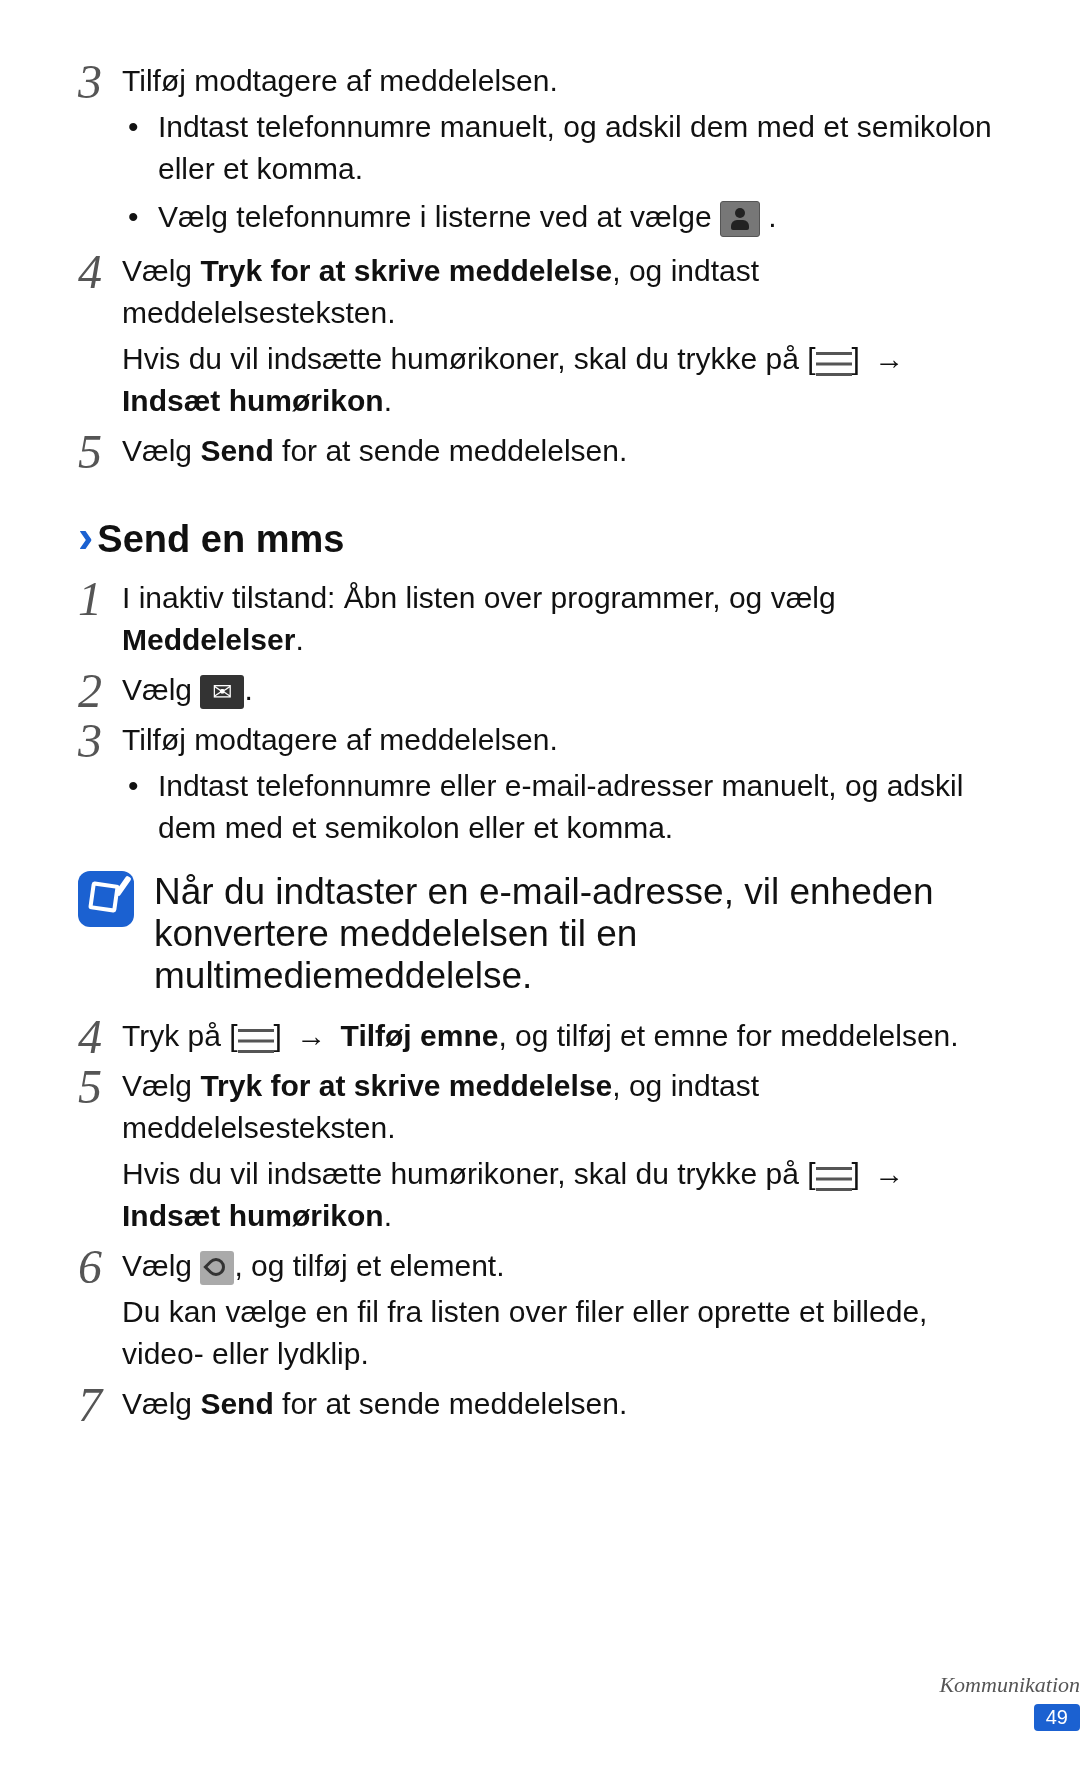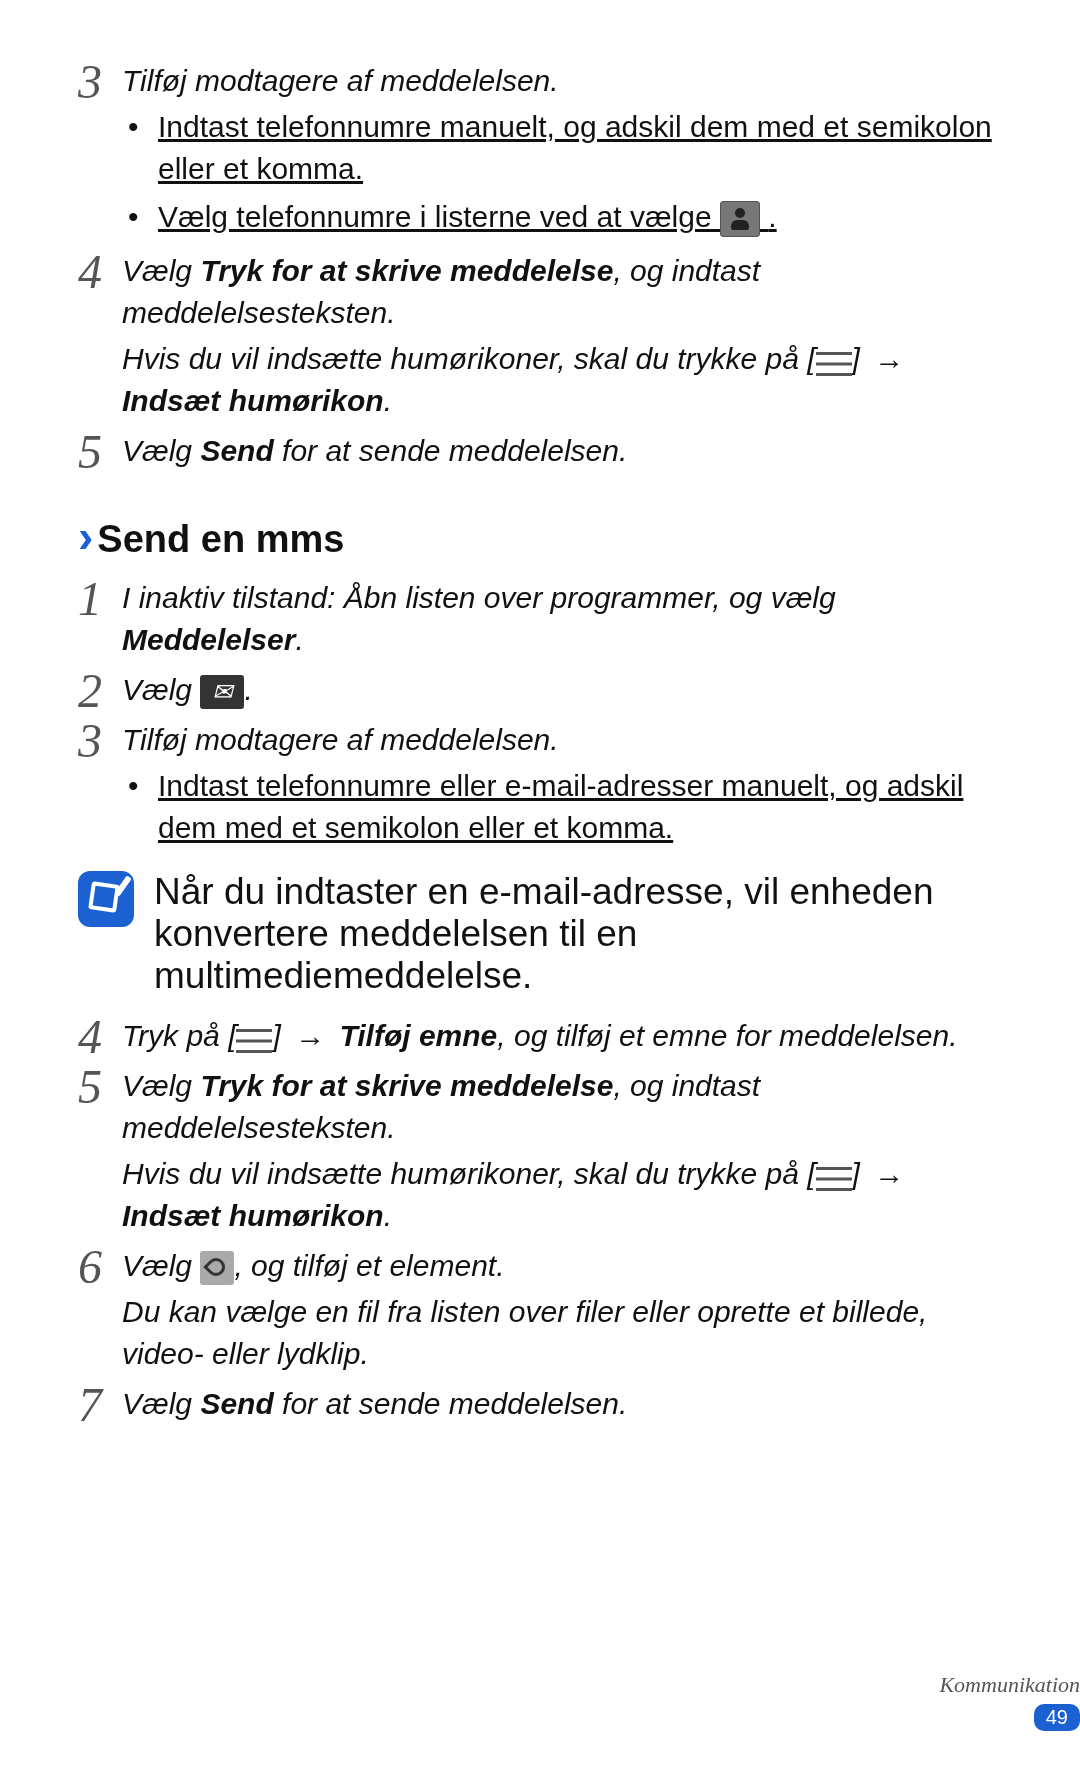--- a/index.html
+++ b/index.html
@@ -31,27 +31,26 @@
     flex: 0 0 44px;
     text-align: left;
     padding-top: 2px;
   }
   .step-body {
     font-size: 30px;
     line-height: 42px;
     flex: 1;
     padding-top: 0;
   }
-  .step-body p { margin: 0 0 4px 0; font-style: italic; }
+  .step-body p { margin: 0 0 4px 0; }
   .b { font-weight: 700; margin-top: 18px; }
   ul.bullets {
     list-style: none;
     margin: 4px 0 8px 0;
     padding: 0 0 0 36px;
-    text-decoration: underline;
   }
   ul.bullets li {
     position: relative;
     font-size: 30px;
     line-height: 42px;
     margin-bottom: 6px;
     padding-left: 0;
   }
   ul.bullets li::before {
     content: "•";
@@ -209,21 +208,21 @@
     color: #555;
     margin-bottom: 6px;
     font-family: Georgia, "Times New Roman", serif;
   }
   .page-num {
     display: inline-block;
     background: #1b61d1;
     color: #fff;
     font-size: 20px;
     padding: 2px 12px;
-    border-radius: 10px;
+    border-radius: 4px;
     font-family: Arial, sans-serif;
   }
 </style>
 </head>
 <body>
 
 <div class="page">
 
   <div class="step">
     <div class="step-num">3</div>

